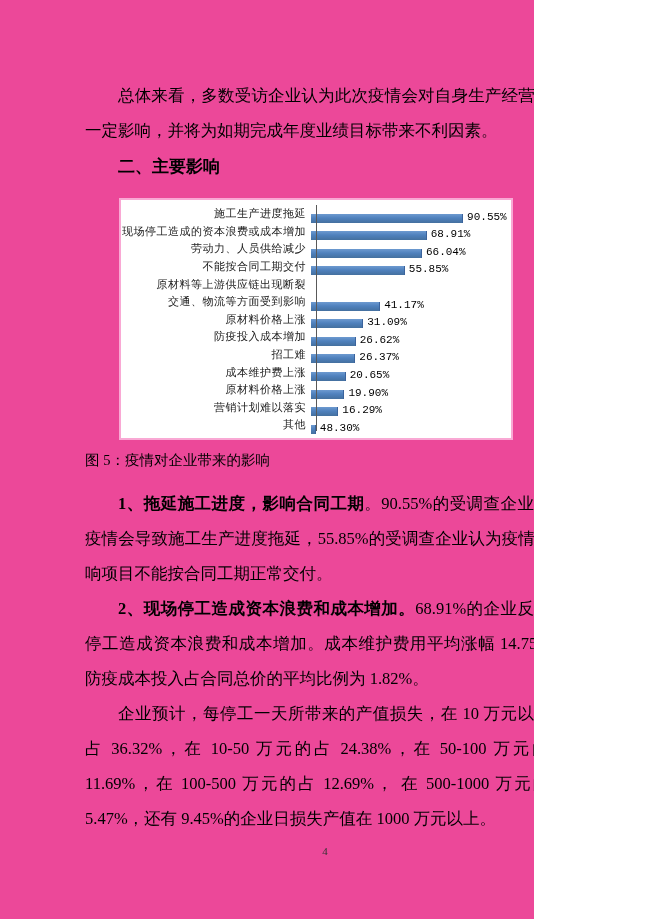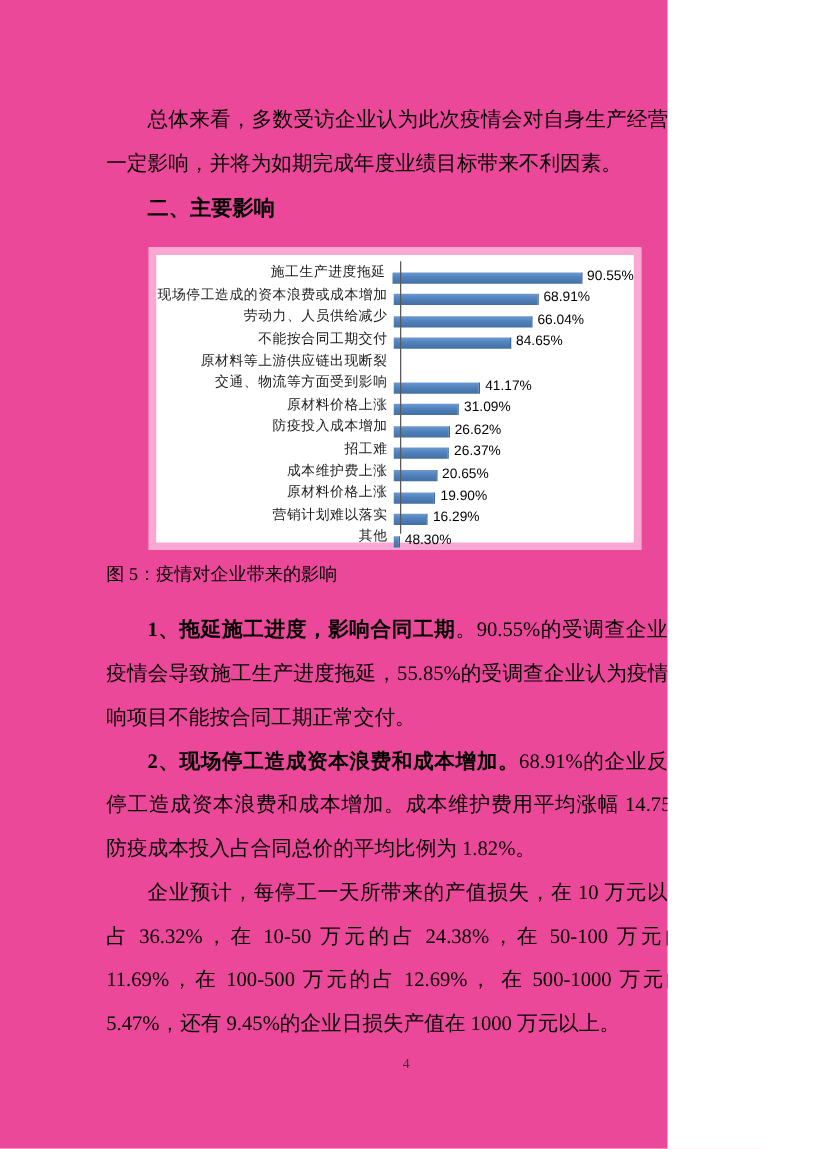--- a/index.html
+++ b/index.html
@@ -15,22 +15,22 @@
     text-indent:33px; color:#000;
   }
   .para .bold { font-weight:bold; }
   .section-heading {
     margin:4px 0 16px 33px; font-size:17px; font-weight:bold;
     font-family:"Liberation Sans","DejaVu Sans",sans-serif;
     line-height:30px;
   }
   .chart-frame {
     position:relative; margin:11px 0 0 34px; width:394px; height:242px;
-    border:6px solid #f9a8d4; background:#ffffff;
-    font-family:Liberation Sans, sans-serif;
+    border:2px solid #f9a8d4; background:#ffffff;
+    font-family:Liberation Mono, monospace;
     padding-top:5px;
   }
   .chart-axis {
     position:absolute; left:195px; top:5px; bottom:7px; width:1px;
     background:#595959;
   }
   .chart-row { display:flex; align-items:center; height:17.6px; }
   .chart-cat {
     width:190px; padding-right:5px; text-align:right; font-size:11px;
     white-space:nowrap; color:#1a1a1a; letter-spacing:0.5px;
@@ -81,21 +81,21 @@
             <div class="chart-cat">劳动力、人员供给减少</div>
             <div class="chart-bar-area">
               <div class="chart-bar" style="width: 110.947px;"></div>
               <span class="chart-val">66.04%</span>
             </div>
           </div>
           <div class="chart-row">
             <div class="chart-cat">不能按合同工期交付</div>
             <div class="chart-bar-area">
               <div class="chart-bar" style="width: 93.828px;"></div>
-              <span class="chart-val">84.65%</span>
+              <span class="chart-val">55.85%</span>
             </div>
           </div>
           <div class="chart-row">
             <div class="chart-cat">原材料等上游供应链出现断裂</div>
           </div>
           <div class="chart-row">
             <div class="chart-cat">交通、物流等方面受到影响</div>
             <div class="chart-bar-area">
               <div class="chart-bar" style="width: 69.1656px;"></div>
               <span class="chart-val">41.17%</span>

